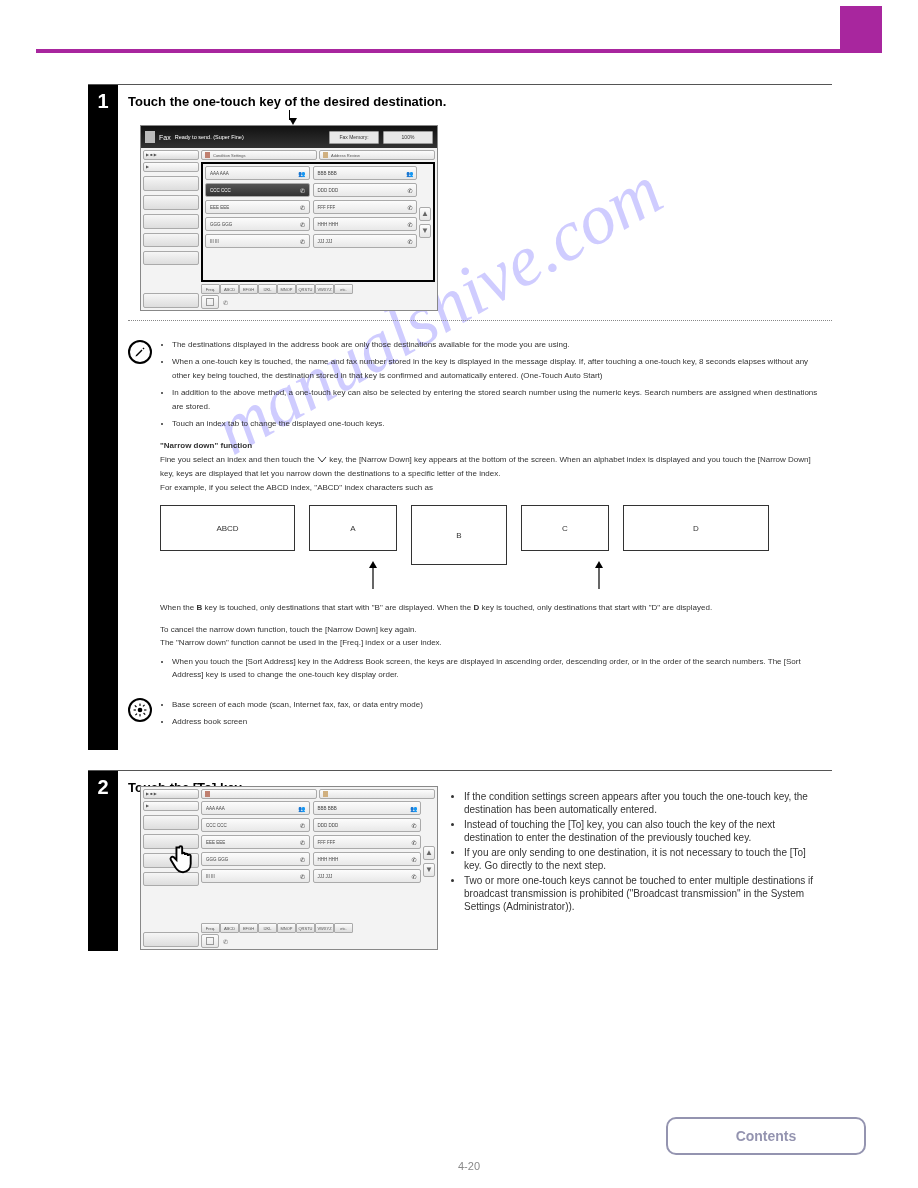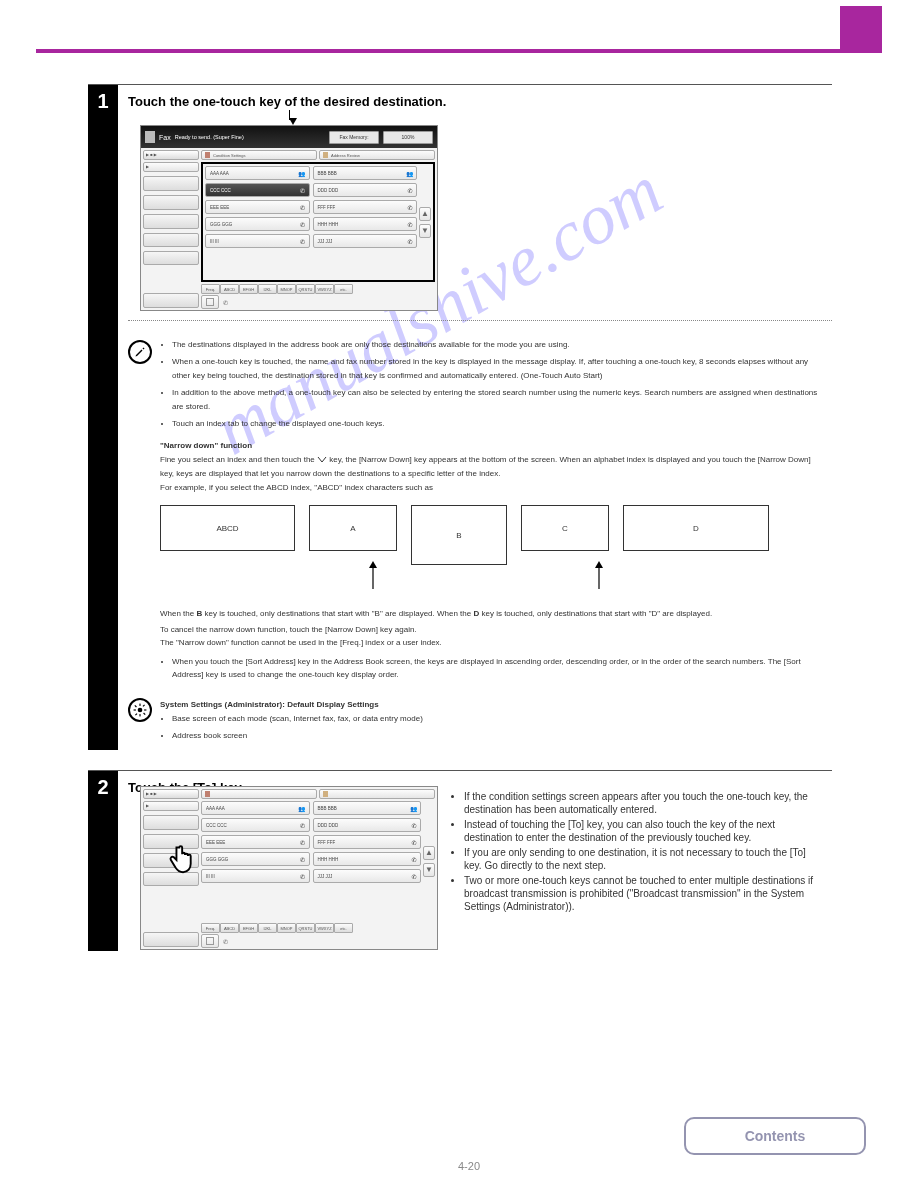--- a/index.html
+++ b/index.html
@@ -296,37 +296,37 @@
     color: #333;
     text-align: center;
     display:flex;align-items:center;justify-content:center;
     padding: 4px 2px;
   }
   .nb1 { width: 135px; height: 46px; }
   .nb2 { width: 88px; height: 46px; }
   .nb3 { width: 96px; height: 60px; }
   .nb4 { width: 88px; height: 46px; }
   .nb5 { width: 146px; height: 46px; }
-  .narrow-caption { font-size:8px; color:#333; margin-top:14px; }
+  .narrow-caption { font-size:8px; color:#333; margin-top:8px; }
   .narrow-caption2 { font-size:8px; color:#333; margin-top:2px; }
 
   
   .hand-cursor {
     position:absolute;
     top: 838px; left: 166px;
     width: 38px; height: 38px;
     z-index: 5;
   }
   .hand-svg { width:100%; height:100%; }
 
   
   .contents-pill {
     position:absolute;
     top: 1117px; right: 52px;
-    width: 182px; height: 38px;
+    width: 200px; height: 38px;
     border: 2px solid #9494b0;
     border-radius: 10px;
     display:flex; align-items:center; justify-content:center;
     font-size: 14px;
     font-weight: bold;
     color:#9494b0;
   }
 
   
   .watermark {
@@ -539,21 +539,20 @@
         <rect x="1" y="11" width="4" height="2"></rect>
         <rect x="19" y="11" width="4" height="2"></rect>
         <rect x="3.5" y="3.5" width="2" height="4" transform="rotate(-45 4.5 5.5)"></rect>
         <rect x="18.5" y="16.5" width="2" height="4" transform="rotate(-45 19.5 18.5)"></rect>
         <rect x="16.5" y="3.5" width="4" height="2" transform="rotate(-45 18.5 4.5)"></rect>
         <rect x="3.5" y="18.5" width="4" height="2" transform="rotate(-45 5.5 19.5)"></rect>
       </g>
   </svg>
 </div>
 <div class="notes-text notes-2">
-  <div style="font-weight:bold">System Settings (Administrator): Default Display Settings</div>
   <ul class="bullets">
     <li>Base screen of each mode (scan, Internet fax, fax, or data entry mode)</li>
     <li>Address book screen</li>
   </ul>
 </div>
 
 <div class="hr-mid"></div>
 
 <div class="black-bar-2"></div>
 <div class="step-num step-num-2">2</div>

